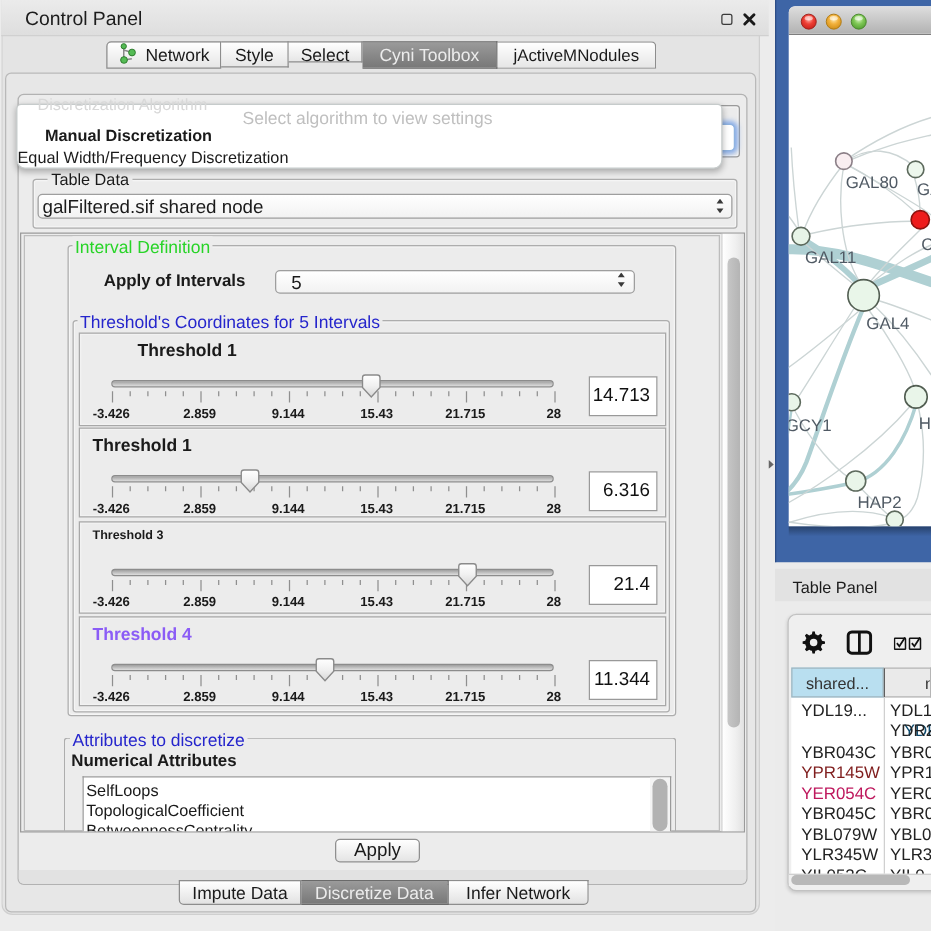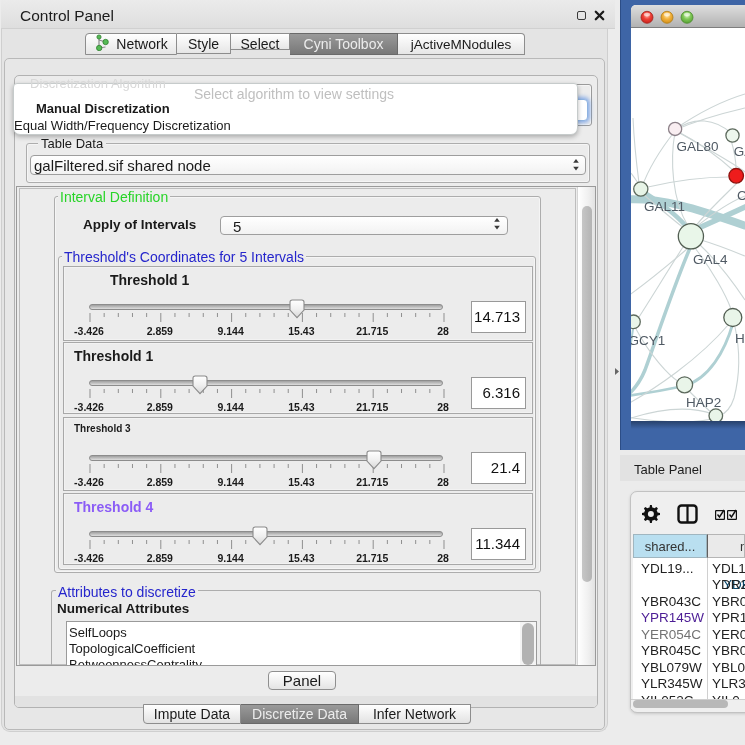--- a/index.html
+++ b/index.html
@@ -279,21 +279,21 @@
 <div class="abs" style="left:56px;top:584px;background:#ececec;padding:0 2px;color:#2525cc;font-size:14px;">Attributes to discretize</div>
 <div class="abs bold" style="left:57px;top:601px;font-size:13.5px;color:#1a1a1a;">Numerical Attributes</div>
 <div class="abs" style="left:66px;top:621px;width:471px;height:44px;background:#fff;border:1px solid #9a9a9a;border-bottom:none;overflow:hidden;">
   <div class="b13" style="position:absolute;left:2px;top:3px;">SelfLoops</div>
   <div class="b13" style="position:absolute;left:2px;top:19px;">TopologicalCoefficient</div>
   <div class="b13" style="position:absolute;left:2px;top:35px;">BetweennessCentrality</div>
 </div>
 <div class="abs" style="left:520px;top:622px;width:16px;height:43px;background:#f4f4f4;"></div>
 <div class="abs" style="left:522px;top:623px;width:12px;height:42px;background:#b2b2b2;border-radius:6px;"></div>
 
-<div class="abs" style="left:268px;top:671px;width:68px;height:19px;background:linear-gradient(#ffffff,#e4e4e4);border:1px solid #8f8f8f;border-radius:4px;text-align:center;line-height:18px;font-size:15px;color:#1a1a1a;">Panel</div>
+<div class="abs" style="left:268px;top:671px;width:68px;height:19px;background:linear-gradient(#ffffff,#e4e4e4);border:1px solid #8f8f8f;border-radius:4px;text-align:center;line-height:18px;font-size:15px;color:#1a1a1a;">Apply</div>
 
 <div class="abs b13" style="left:143px;top:704px;width:98px;height:20px;background:linear-gradient(#ffffff,#e2e2e2);border:1px solid #8d8d8d;border-radius:0 0 0 4px;line-height:19px;text-align:center;font-size:14px;">Impute Data</div>
 <div class="abs b13" style="left:241px;top:704px;width:118px;height:20px;background:linear-gradient(#9a9a9a,#787878);border:1px solid #6a6a6a;border-left:none;line-height:19px;text-align:center;color:#ececec;font-size:14px;">Discretize Data</div>
 <div class="abs b13" style="left:359px;top:704px;width:112px;height:20px;background:linear-gradient(#ffffff,#e2e2e2);border:1px solid #8d8d8d;border-left:none;border-radius:0 0 4px 0;line-height:19px;text-align:center;font-size:14px;">Infer Network</div>
 
 <svg class="abs" style="left:614px;top:368px;" width="6" height="7" viewBox="0 0 6 7">
     <path d="M1 0 L5 3.5 L1 7 Z" fill="#666"></path>
   </svg>
 
 <div class="abs" style="left:620px;top:0;width:125px;height:450px;background:#3e65a6;border-left:1px solid #2c4d86;"></div>
@@ -410,23 +410,23 @@
 
 <div class="abs" style="left:633px;top:534px;width:74px;height:24px;background:#b9dff0;border:1px solid #a0b6c0;font-size:13px;color:#333;text-align:center;line-height:23px;">shared...</div>
 <div class="abs" style="left:707px;top:534px;width:38px;height:24px;background:#eaeaea;border:1px solid #b5b5b5;border-left:1.5px solid #5f5f5f;font-size:13px;color:#333;padding-left:32px;line-height:23px;overflow:hidden;">na</div>
 <div id="trows">
     <div class="abs" style="left:641px;top:560.5px;width:70px;font-size:13.5px;color:#222;">YDL19...</div>
     <div class="abs" style="left:712px;top:560.5px;width:34px;font-size:13.5px;color:#222;overflow:hidden;">YDL1</div>
     <div class="abs" style="left:679px;top:577.0px;width:70px;font-size:13.5px;color:#0c4a6e;margin-left:44px;">YDR27...</div>
     <div class="abs" style="left:712px;top:577.0px;width:34px;font-size:13.5px;color:#222;overflow:hidden;">YDR2</div>
     <div class="abs" style="left:641px;top:593.6px;width:70px;font-size:13.5px;color:#222;">YBR043C</div>
     <div class="abs" style="left:712px;top:593.6px;width:34px;font-size:13.5px;color:#222;overflow:hidden;">YBR0</div>
-    <div class="abs" style="left:641px;top:610.1px;width:70px;font-size:13.5px;color:#4c1d95;">YPR145W</div>
+    <div class="abs" style="left:641px;top:610.1px;width:70px;font-size:13.5px;color:#7f1d1d;">YPR145W</div>
     <div class="abs" style="left:712px;top:610.1px;width:34px;font-size:13.5px;color:#222;overflow:hidden;">YPR1</div>
-    <div class="abs" style="left:641px;top:626.7px;width:70px;font-size:13.5px;color:#737373;">YER054C</div>
+    <div class="abs" style="left:641px;top:626.7px;width:70px;font-size:13.5px;color:#be185d;">YER054C</div>
     <div class="abs" style="left:712px;top:626.7px;width:34px;font-size:13.5px;color:#222;overflow:hidden;">YER0</div>
     <div class="abs" style="left:641px;top:643.3px;width:70px;font-size:13.5px;color:#222;">YBR045C</div>
     <div class="abs" style="left:712px;top:643.3px;width:34px;font-size:13.5px;color:#222;overflow:hidden;">YBR0</div>
     <div class="abs" style="left:641px;top:659.8px;width:70px;font-size:13.5px;color:#222;">YBL079W</div>
     <div class="abs" style="left:712px;top:659.8px;width:34px;font-size:13.5px;color:#222;overflow:hidden;">YBL0</div>
     <div class="abs" style="left:641px;top:676.4px;width:70px;font-size:13.5px;color:#222;">YLR345W</div>
     <div class="abs" style="left:712px;top:676.4px;width:34px;font-size:13.5px;color:#222;overflow:hidden;">YLR3</div>
     <div class="abs" style="left:641px;top:692.9px;width:70px;font-size:13.5px;color:#222;">YIL052C</div>
     <div class="abs" style="left:712px;top:692.9px;width:34px;font-size:13.5px;color:#222;overflow:hidden;">YIL0</div>
     <div class="abs" style="left:707px;top:558px;width:1px;height:141px;background:#d0d0d0;"></div>

